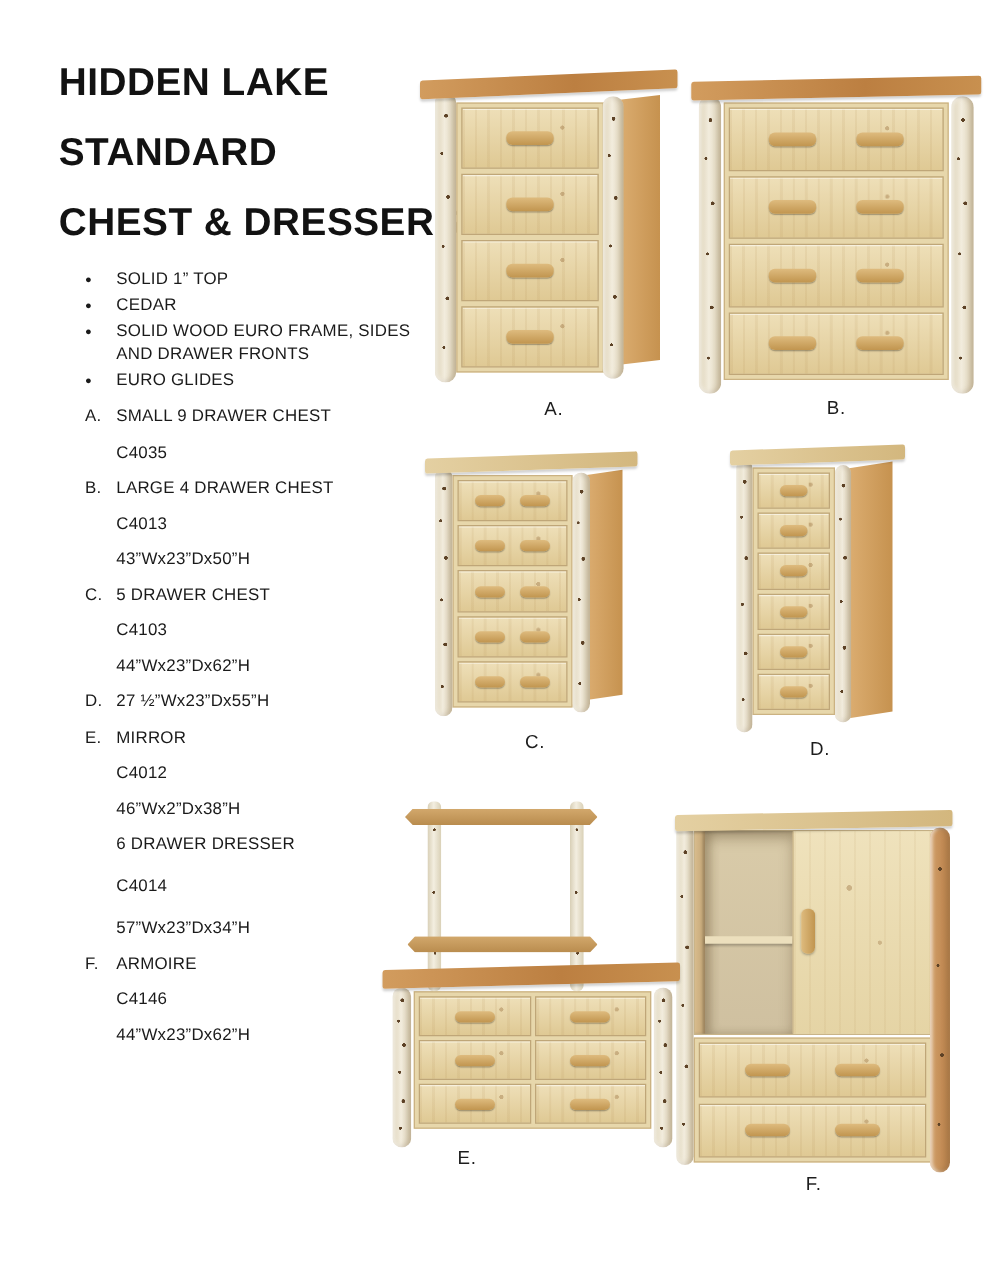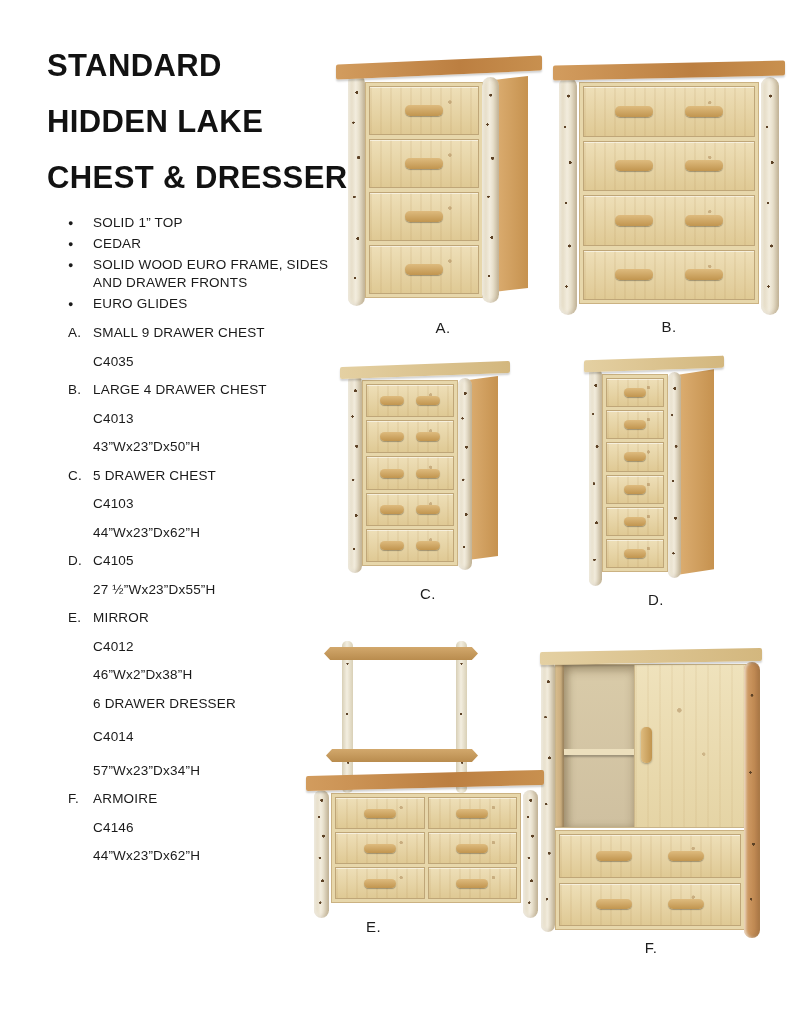--- a/index.html
+++ b/index.html
@@ -100,22 +100,22 @@
   .ph-e .handle{width:32px;height:9px;}
   .ph-f .handle{width:36px;height:10px;}
   .dgrid{position:absolute;z-index:1;display:grid;grid-template-columns:1fr 1fr;
     grid-auto-rows:1fr;gap:3px;background:#e7d7ab;padding:3px;box-sizing:border-box;border:1px solid #cbb282;}
   .dgrid .drawer{flex:none;}
 </style>
 </head>
 <body>
 
 <div class="left-col">
+  <div class="tline">HIDDEN LAKE</div>
   <div class="tline">STANDARD</div>
-  <div class="tline">HIDDEN LAKE</div>
   <div class="tline">CHEST &amp; DRESSERS</div>
 
   <ul class="features">
     <li><span class="bdot">●</span><span>SOLID 1” TOP</span></li>
     <li><span class="bdot">●</span><span>CEDAR</span></li>
     <li><span class="bdot">●</span><span>SOLID WOOD EURO FRAME, SIDES AND DRAWER FRONTS</span></li>
     <li><span class="bdot">●</span><span>EURO GLIDES</span></li>
   </ul>
 
   <div class="plist">
@@ -138,21 +138,20 @@
       <span class="pletter">C.</span>
       <div class="plines">
         <div class="pline">5 DRAWER CHEST</div>
         <div class="pline">C4103</div>
         <div class="pline">44”Wx23”Dx62”H</div>
       </div>
     </div>
     <div class="pitem">
       <span class="pletter">D.</span>
       <div class="plines">
-        <div class="pline">C4105</div>
         <div class="pline">27 ½”Wx23”Dx55”H</div>
       </div>
     </div>
     <div class="pitem">
       <span class="pletter">E.</span>
       <div class="plines">
         <div class="pline">MIRROR</div>
         <div class="pline">C4012</div>
         <div class="pline">46”Wx2”Dx38”H</div>
         <div class="pline">6 DRAWER DRESSER</div>

